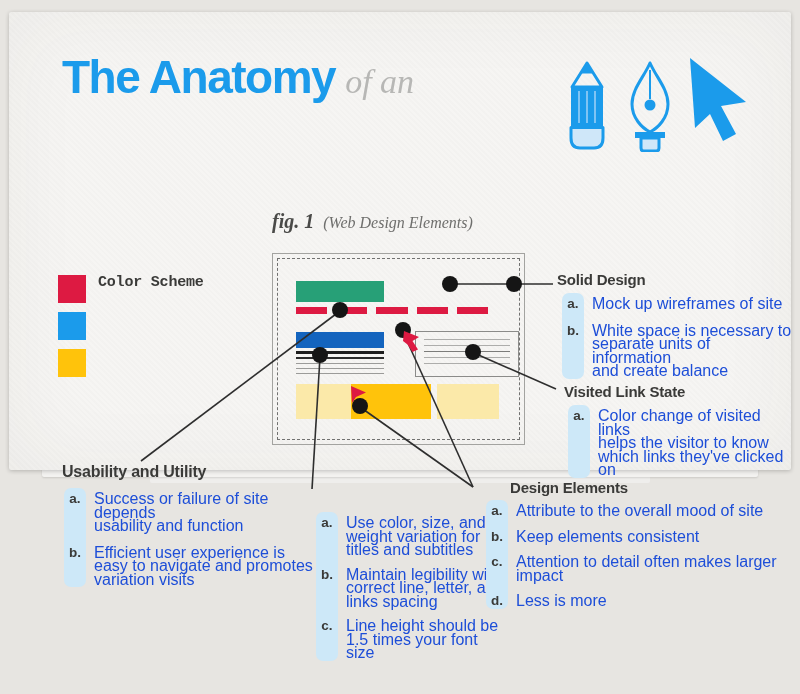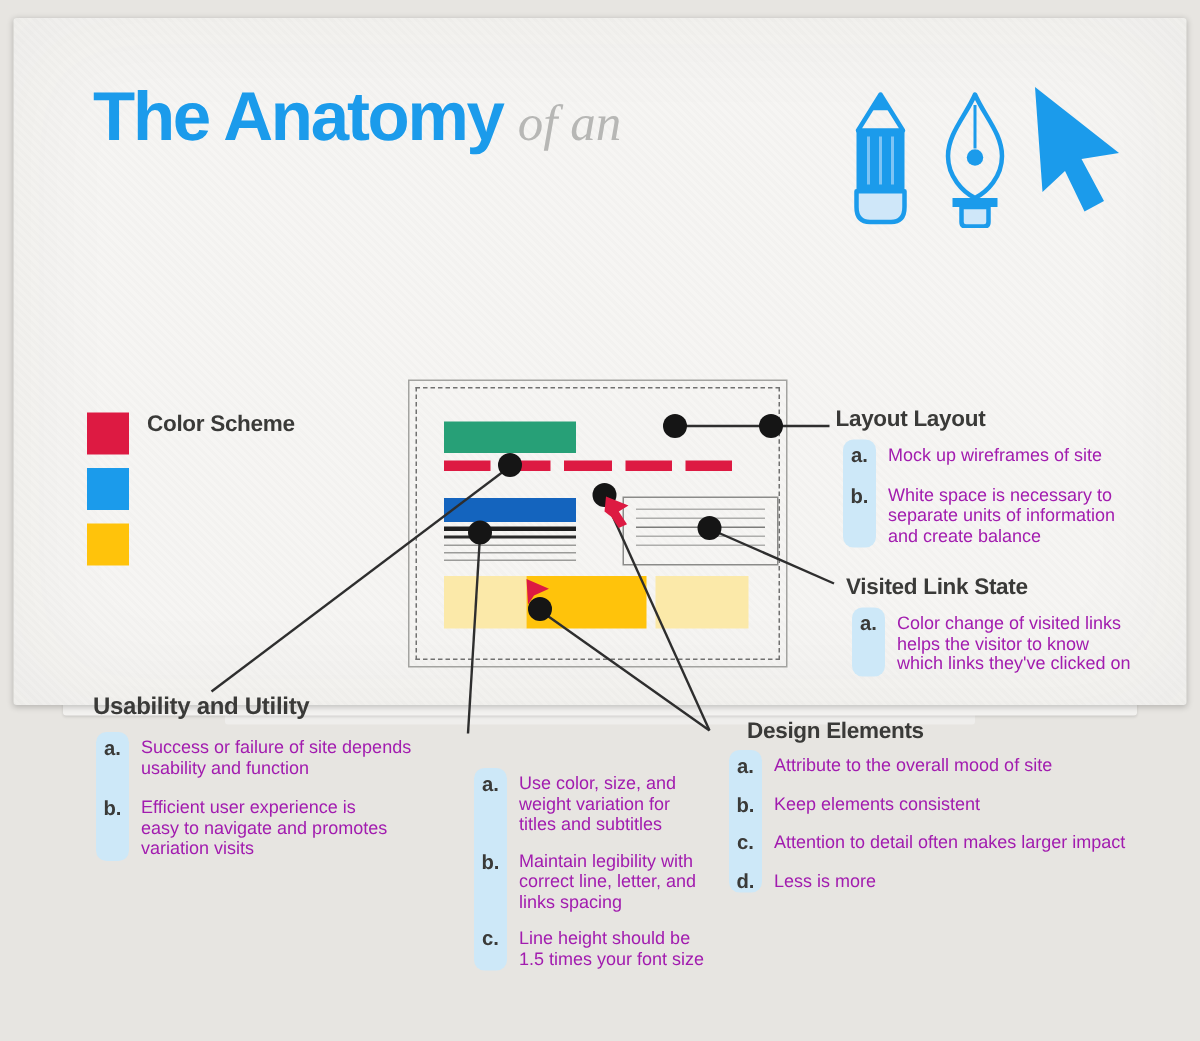--- a/index.html
+++ b/index.html
@@ -63,28 +63,28 @@
   .sec-title{position:absolute;font-size:15px;font-weight:bold;color:#3a3a38;letter-spacing:-.2px;white-space:nowrap;z-index:4;}
   .swatches{position:absolute;left:58px;top:275px;display:flex;flex-direction:column;row-gap:9px;z-index:4;}
   .swatch{width:28px;height:28px;}
   .sw-red{background:var(--red);} .sw-blue{background:var(--blue);} .sw-yellow{background:var(--yellow);}
   .body-text{position:absolute;font-size:12.5px;line-height:13.5px;color:#6b6b69;white-space:pre-line;z-index:4;}
 
   .list{position:absolute;display:flex;flex-direction:column;padding-left:30px;z-index:4;}
   .list::before{content:'';position:absolute;left:0;top:-4px;bottom:-1px;width:22px;border-radius:7px;background:var(--strip-blue);}
   .item{position:relative;}
   .letter{position:absolute;left:-30px;width:22px;text-align:center;font-size:13.5px;font-weight:bold;color:#3a3a38;line-height:13.5px;}
-  .item-text{display:block;font-size:12px;line-height:13.5px;color:#a21caf;white-space:pre-line;}
-
-  #t-color{left:98px;top:274px;} #b-color{left:98px;top:294px;width:185px;}
+  .item-text{display:block;font-size:16px;line-height:13.5px;color:#1d4ed8;white-space:pre-line;}
+
+  #t-color{left:98px;top:274px;font-family:Liberation Mono, monospace;} #b-color{left:98px;top:294px;width:185px;}
   #t-solid{left:557px;top:271px;} #l-solid{left:562px;top:297px;row-gap:13px;width:200px;}
   #t-visited{left:564px;top:383px;} #l-visited{left:568px;top:409px;width:195px;}
   #t-usability{left:62px;top:463px;font-size:16px;text-align:center;} #l-usability{left:64px;top:492px;row-gap:13px;width:235px;}
   #t-typo{left:310px;top:489px;} #l-typo{left:316px;top:516px;row-gap:11px;width:160px;}
-  #t-design{left:498px;top:479px;} #l-design{left:486px;top:504px;row-gap:12px;width:280px;}
+  #t-design{left:510px;top:479px;} #l-design{left:486px;top:504px;row-gap:12px;width:280px;}
 </style>
 </head>
 <body>
 
 <div class="stage">
   <div class="sheet3"></div>
   <div class="sheet2"></div>
   <div class="paper"></div>
 
   <div class="title-line tl1">
@@ -104,20 +104,23 @@
     <path class="ic-stroke" d="M26 3 C32 17 44 29 44 44 C44 58 34 68 26 72 C18 68 8 58 8 44 C8 29 20 17 26 3 Z"></path>
     <line x1="26" y1="10" x2="26" y2="39" stroke="var(--blue)" stroke-width="2"></line>
     <circle class="ic-fill" cx="26" cy="45" r="5.5"></circle>
     <rect class="ic-fill" x="11" y="72" width="30" height="6"></rect>
     <path class="ic-light" d="M17 78 H35 V88 Q35 91 32 91 H20 Q17 91 17 88 Z"></path>
   </svg>
   <svg id="icon-cursor" class="hicon" width="74" height="94" viewBox="0 0 74 94">
     <path class="ic-fill" d="M8 2 L64 46 L39 50 L54 78 L41 85 L28 58 L13 72 Z"></path>
   </svg>
 
+  <div class="figcap">
+    <span class="fig-label">fig. 1</span><span class="fig-text">(Web Design Elements)</span>
+  </div>
 
   <div class="diagram">
     <div class="dashed"></div>
     <div class="wf wf-green"></div>
     <div class="wf wf-dashes">
       <span></span>
         <span></span>
         <span></span>
         <span></span>
         <span></span>
@@ -166,21 +169,21 @@
     </g>
   </svg>
 
   <div class="swatches">
     <div class="swatch sw-red"></div>
     <div class="swatch sw-blue"></div>
     <div class="swatch sw-yellow"></div>
   </div>
   <div class="sec-title" id="t-color">Color Scheme</div>
 
-  <div class="sec-title" id="t-solid">Layout Layout</div>
+  <div class="sec-title" id="t-solid">Solid Design</div>
   <div class="list" id="l-solid">
     <div class="item">
       <span class="letter">a.</span>
       <span class="item-text">Mock up wireframes of site</span>
     </div>
     <div class="item">
       <span class="letter">b.</span>
       <span class="item-text">White space is necessary to
 separate units of information
 and create balance</span>

